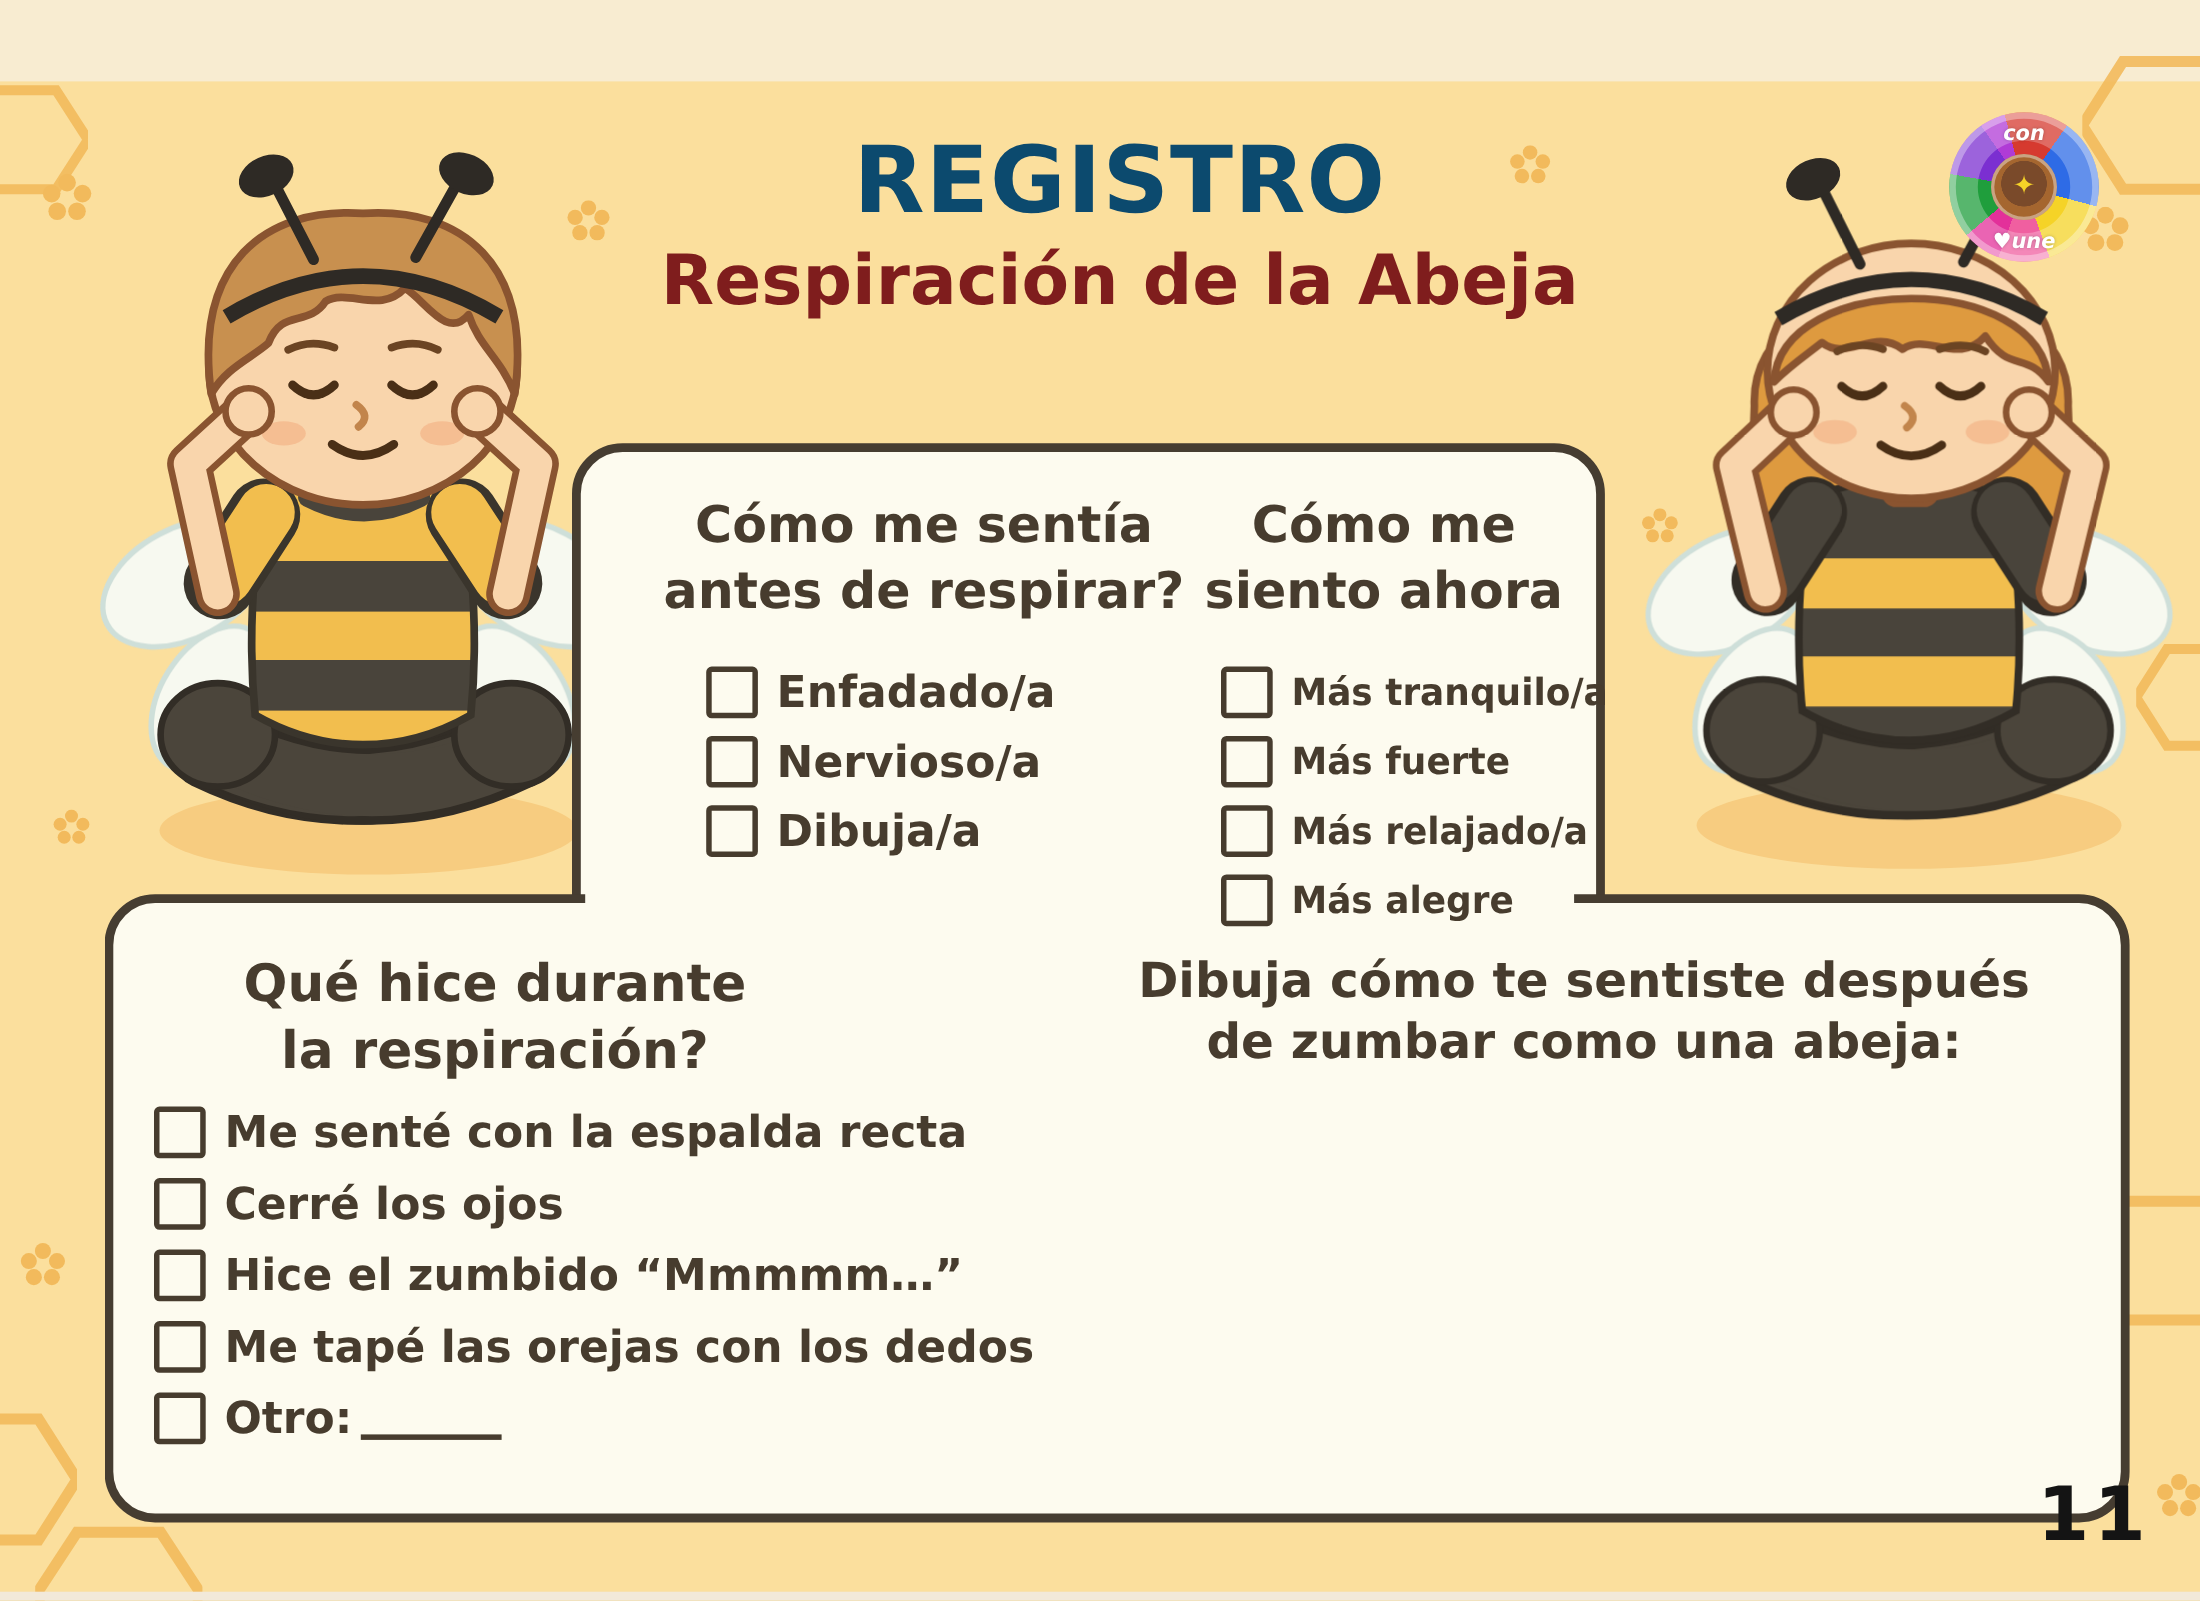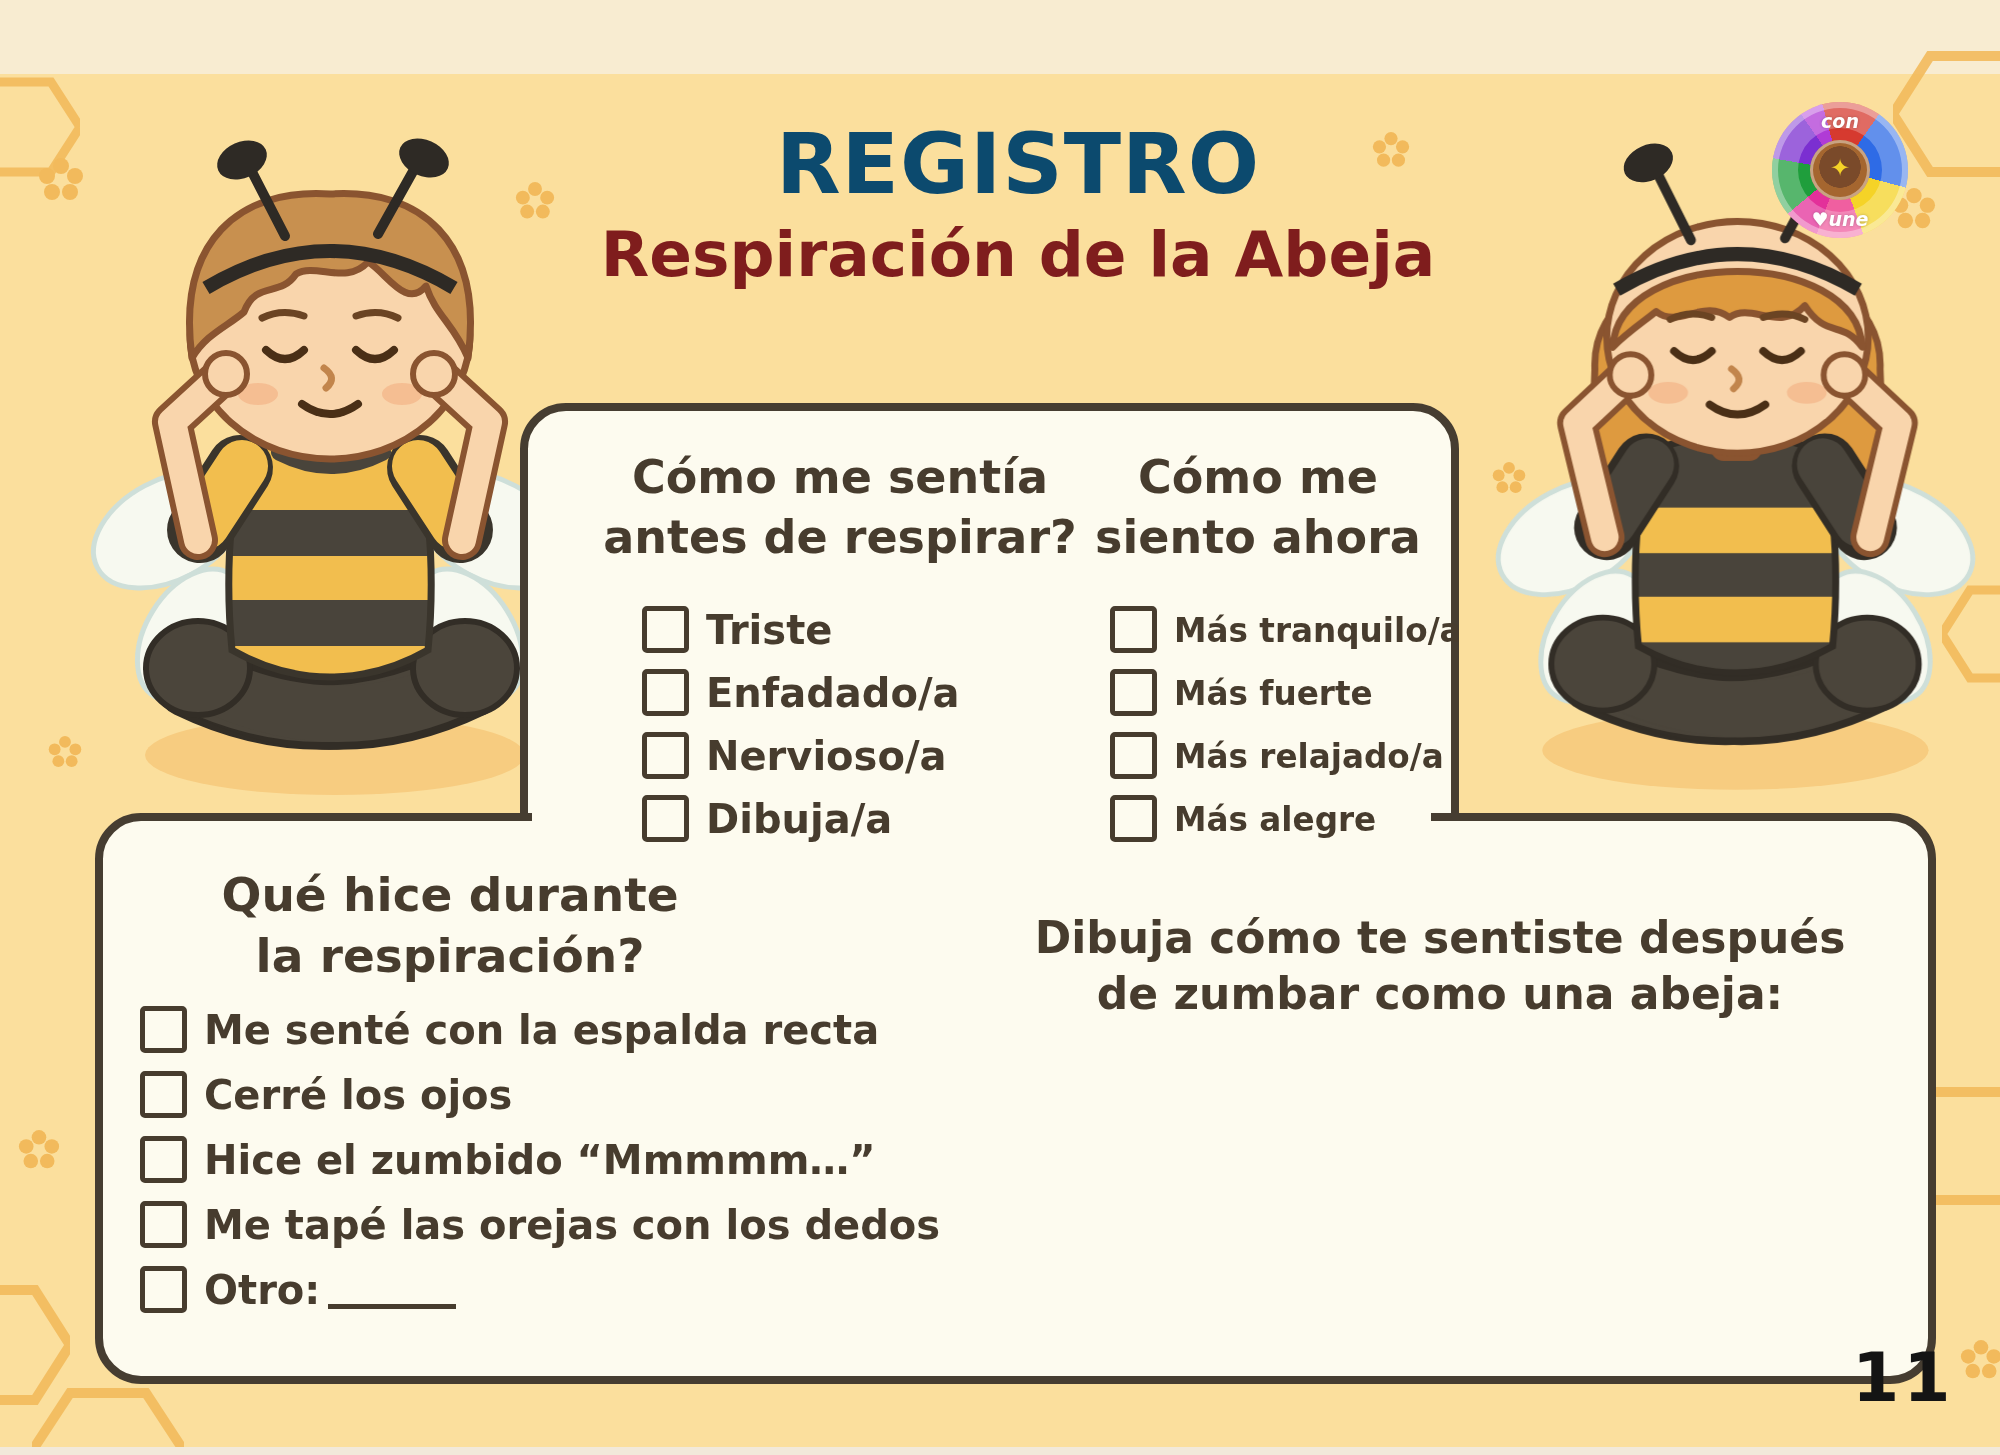--- a/index.html
+++ b/index.html
@@ -36,21 +36,21 @@
   .panel{position:absolute;background:#FDFBEF;border:8px solid #463D31;border-radius:46px;}
   .panel-upper{left:520px;top:403px;width:923px;height:460px;z-index:1;}
   .panel-lower{left:95px;top:813px;width:1825px;height:555px;z-index:2;}
   .panel-patch{position:absolute;left:532px;top:807px;width:899px;height:28px;background:#FDFBEF;z-index:3;}
 
   .content{position:absolute;z-index:5;}
   .hd{font-weight:700;text-align:center;white-space:nowrap;color:#473C2E;}
   .hd-upper-left{left:550px;top:447px;width:580px;font-size:46px;line-height:60px;}
   .hd-upper-right{left:1068px;top:447px;width:380px;font-size:46px;line-height:60px;}
   .hd-lower-left{left:185px;top:864px;width:530px;font-size:47px;line-height:61px;}
-  .hd-lower-right{left:1005px;top:864px;width:870px;font-size:44px;line-height:56px;margin-top:46px;}
+  .hd-lower-right{left:1005px;top:864px;width:870px;font-size:44px;line-height:56px;}
 
   .checklist{display:flex;flex-direction:column;}
   .check-row{display:flex;align-items:center;}
   .cb{flex:0 0 auto;width:37px;height:37px;border:5px solid #473C2E;border-radius:5px;background:#FDFBEF;}
   .cb-label{font-weight:600;white-space:nowrap;margin-left:17px;}
 
   .list-upper-left{left:642px;top:598px;}
   .list-upper-left .check-row{height:63px;}
   .list-upper-left .cb-label{font-size:40px;}
 
@@ -328,24 +328,20 @@
   <div class="panel panel-lower"></div>
   <div class="panel-patch"></div>
 
   <div class="content hd hd-upper-left">
     <div>Cómo me sentía</div>
     <div>antes de respirar?</div>
   </div>
   <div class="content checklist list-upper-left">
     <div class="check-row">
       <span class="cb"></span>
-      <span class="cb-label">Triste</span>
-    </div>
-    <div class="check-row">
-      <span class="cb"></span>
       <span class="cb-label">Enfadado/a</span>
     </div>
     <div class="check-row">
       <span class="cb"></span>
       <span class="cb-label">Nervioso/a</span>
     </div>
     <div class="check-row">
       <span class="cb"></span>
       <span class="cb-label">Dibuja/a</span>
     </div>

